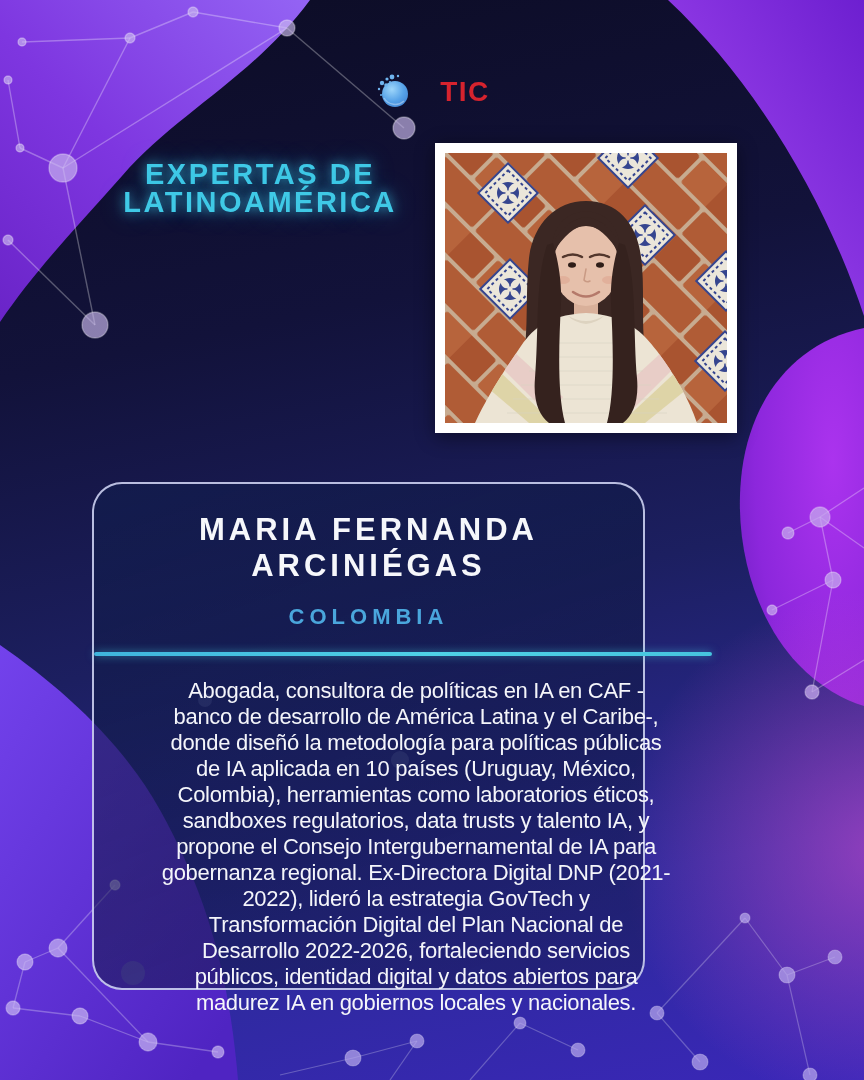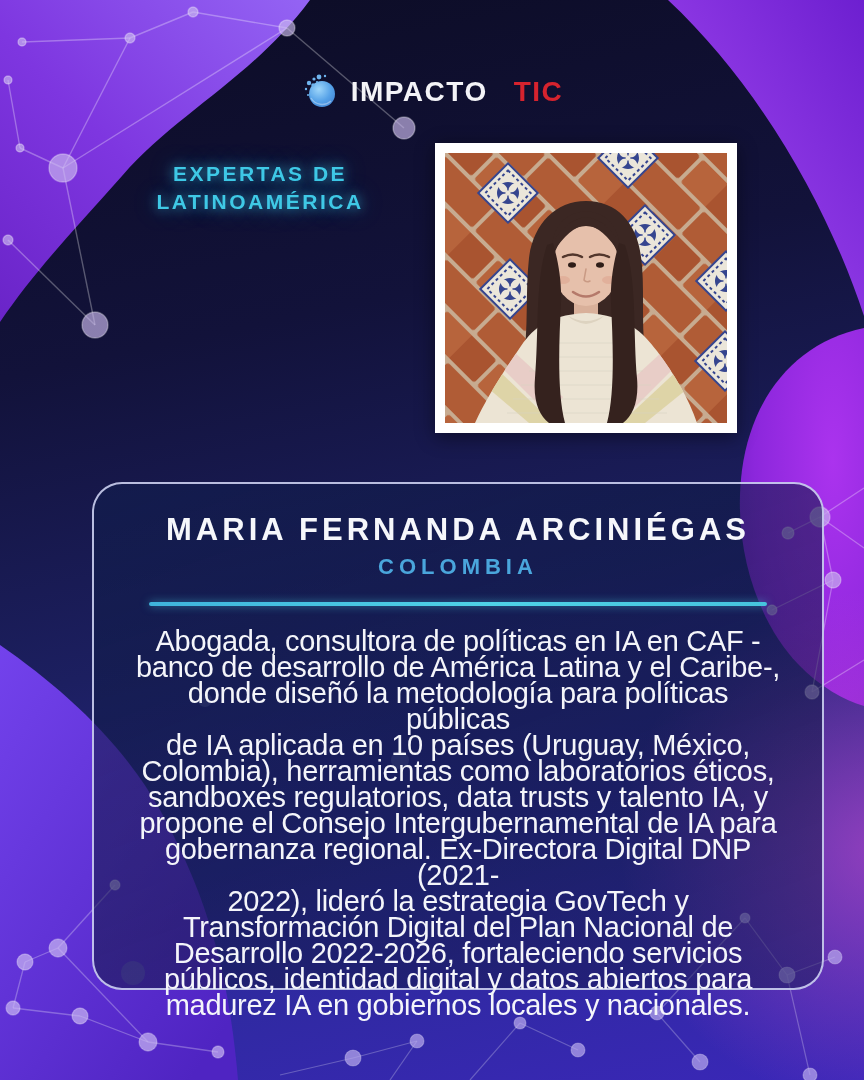--- a/index.html
+++ b/index.html
@@ -17,43 +17,43 @@
   .hero{position:absolute;left:95px;top:146px;width:330px;text-align:center;}
   .hero-title{
     white-space:pre-line;color:#fff;font-weight:700;font-size:30px;line-height:35px;letter-spacing:1px;
     text-shadow:0 0 14px rgba(255,255,255,.85),0 0 30px rgba(200,200,255,.45);
   }
   .hero-number{
     margin-top:2px;font-size:152px;line-height:128px;font-weight:700;letter-spacing:8px;color:#b868f0;
     text-shadow:0 0 22px rgba(176,90,240,.85),0 0 48px rgba(150,60,230,.5);
   }
   .hero-subtitle{
-    margin-top:14px;white-space:pre-line;color:#3fc9e6;font-weight:700;font-size:21px;line-height:28px;letter-spacing:2.5px;
+    margin-top:14px;white-space:pre-line;color:#3fc9e6;font-weight:700;font-size:29px;line-height:28px;letter-spacing:2.5px;
     text-shadow:0 0 12px rgba(60,200,235,.75),0 0 26px rgba(60,200,235,.4);
   }
   
   .portrait-frame{
     position:absolute;left:435px;top:143px;width:282px;height:270px;
     background:#fff;padding:10px;box-shadow:0 4px 18px rgba(0,0,0,.45);
   }
   .portrait-frame svg{display:block;}
   
   .card{
-    position:absolute;left:92px;top:482px;width:732px;height:508px;box-sizing:border-box;
+    position:absolute;left:92px;top:482px;width:553px;height:508px;box-sizing:border-box;
     border:2px solid rgba(215,220,250,.85);border-radius:30px;
     background:linear-gradient(160deg,rgba(18,30,78,.62) 0%,rgba(16,24,66,.55) 60%,rgba(24,26,84,.5) 100%);
     text-align:center;
   }
   .card-name{margin-top:28px;color:#f6f7fb;font-weight:700;font-size:31px;letter-spacing:4px;}
-  .card-country{margin-top:6px;color:#4aa6dc;font-weight:700;font-size:22px;letter-spacing:5px;}
+  .card-country{margin-top:20px;color:#4aa6dc;font-weight:700;font-size:22px;letter-spacing:5px;}
   .card-divider{margin:22px auto 0;width:618px;height:4px;border-radius:2px;
     background:linear-gradient(90deg,#3fb4dc,#4fd2e6 55%,#46c4de);box-shadow:0 0 8px rgba(70,200,225,.6);}
   .card-bio{
     margin:22px auto 0;width:644px;white-space:pre-line;color:#f4f5fa;
-    font-size:29px;line-height:26px;letter-spacing:-0.3px;font-weight:400;
+    font-size:22px;line-height:26px;letter-spacing:-0.3px;font-weight:400;
   }
 </style>
 </head>
 <body>
 
 <div id="poster">
 
   <svg id="bg-art" viewBox="0 0 864 1080" aria-hidden="true">
     <defs>
       <linearGradient id="blobTL" x1="1" y1="0" x2="0" y2="1">
@@ -191,21 +191,20 @@
           <circle cx="13" cy="7" r="1.6"></circle>
           <circle cx="18" cy="5" r="2.4"></circle>
         <circle cx="5" cy="17" r="1.2"></circle>
           <circle cx="12" cy="13" r="1.8"></circle>
           <circle cx="24" cy="4" r="1.2"></circle>
         <circle cx="16" cy="10" r="1.1"></circle>
           <circle cx="7" cy="23" r="1.0"></circle>
       </g>
       <path d="M10,26 A13,13 0 0,0 30,29" stroke="rgba(255,255,255,0.35)" stroke-width="1.4" fill="none"></path>
     </svg>
-    <span class="logo-word">IMPACTO</span>
     <span class="logo-word tic">TIC</span>
   </div>
 
   <div class="hero">
     <div class="hero-subtitle">EXPERTAS DE
 LATINOAMÉRICA</div>
   </div>
 
   <div class="portrait-frame">
     <svg width="282" height="270" viewBox="0 0 282 270">

